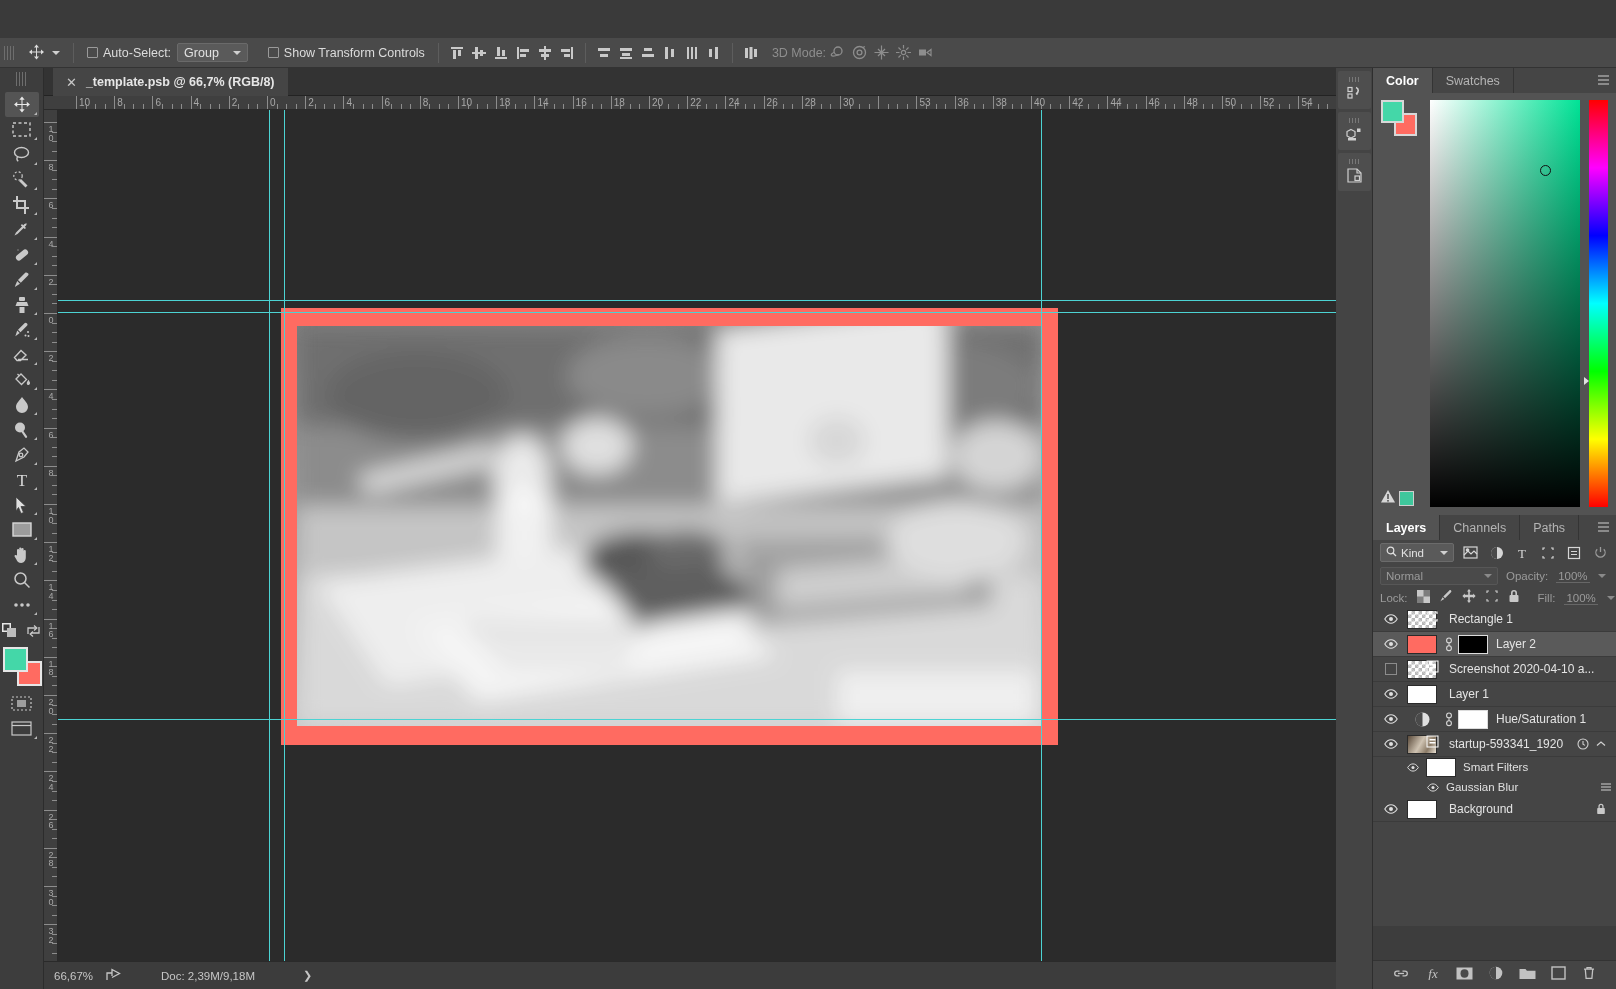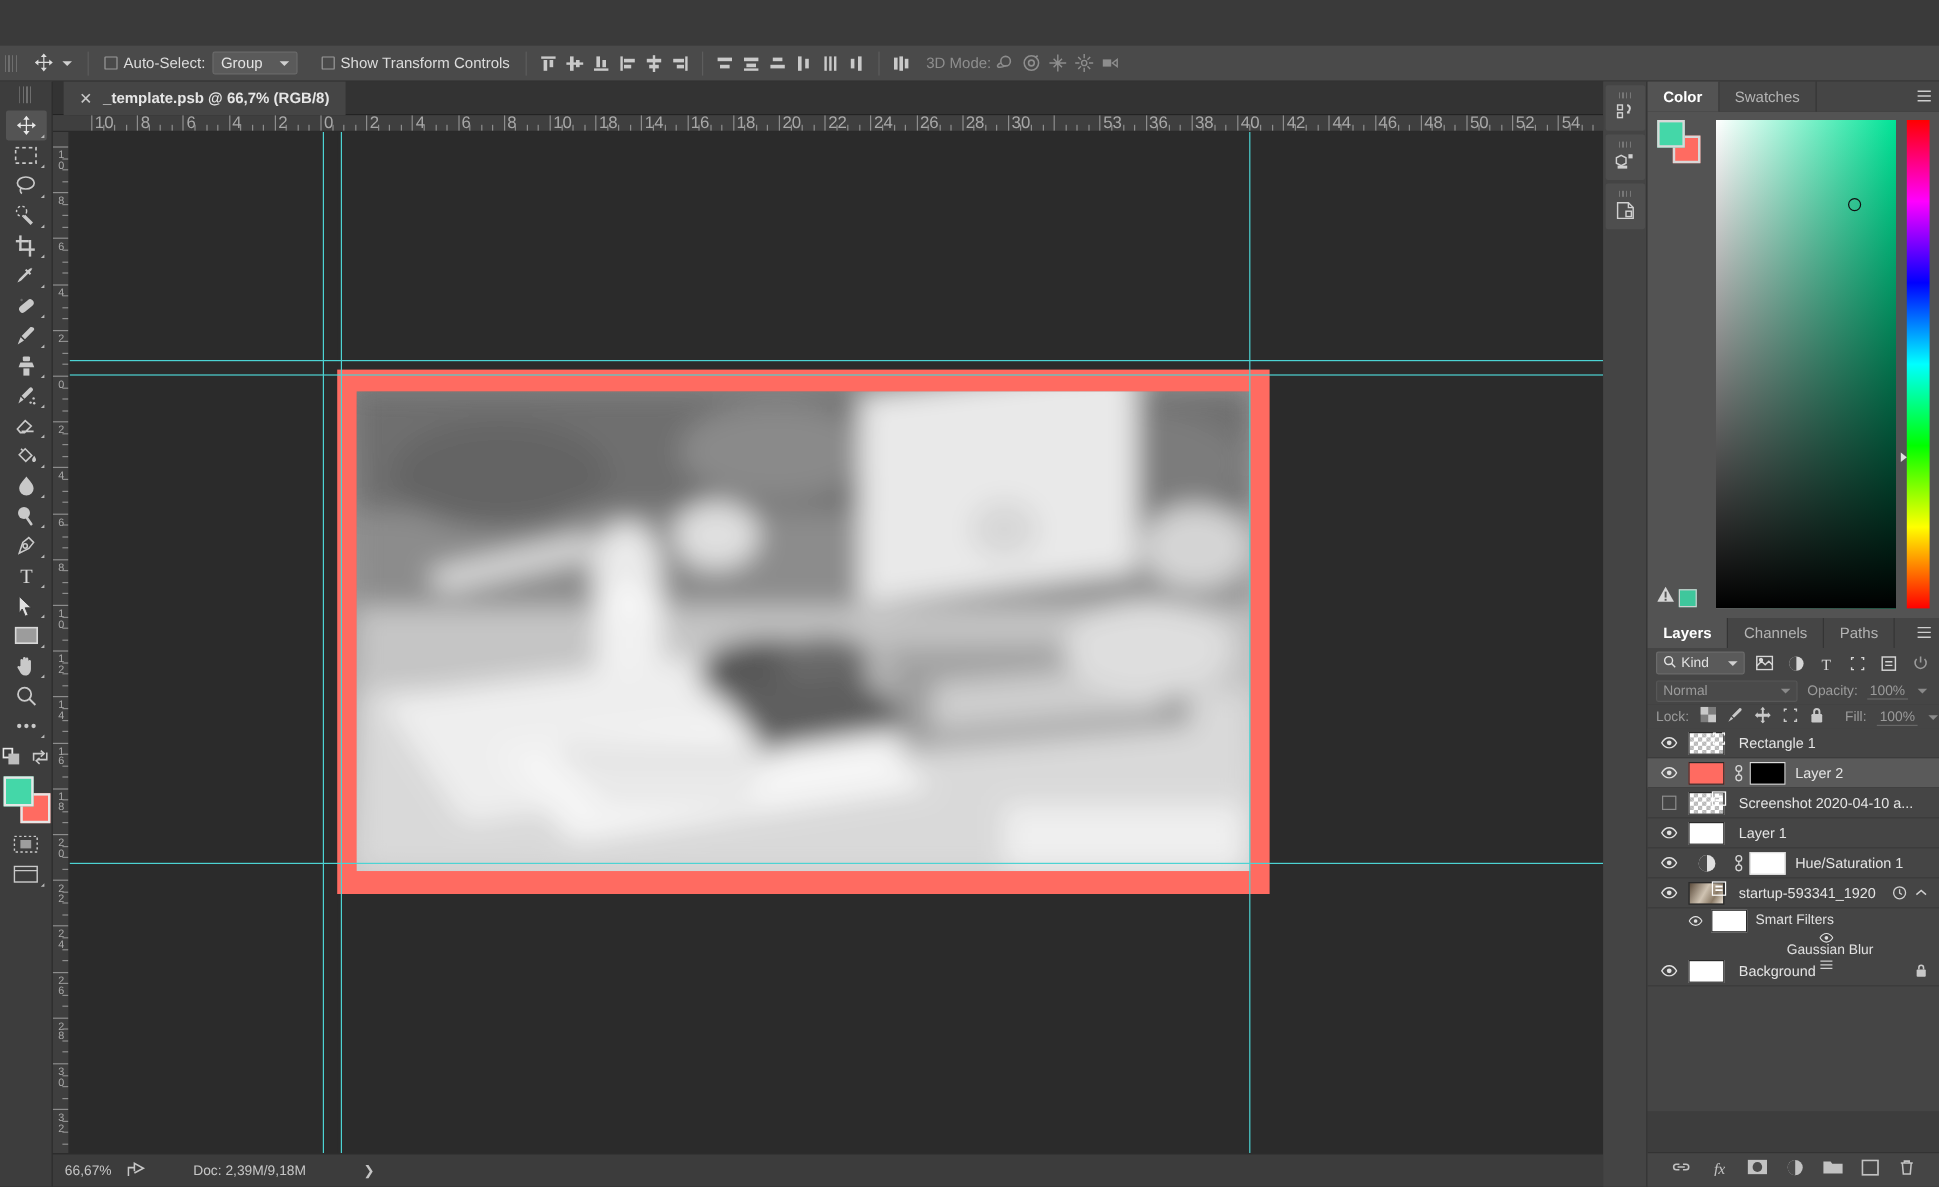--- a/index.html
+++ b/index.html
@@ -63,21 +63,21 @@
   .tabbar { position:absolute; left:0; top:0; right:0; height:28px; background:#333333;
     border-bottom:1px solid #232323; }
   .tab { position:absolute; left:9px; top:0; height:28px; background:#454545;
     display:flex; align-items:center; gap:9px; padding:0 13px; font-size:12.5px; color:#e6e6e6; }
   .ruler-h { position:absolute; left:0; top:28px; right:0; height:14px; background:#3f3f3f;
     border-bottom:1px solid #2a2a2a; overflow:hidden; }
   .ruler-v { position:absolute; left:0; top:42px; width:14px; bottom:28px; background:#3f3f3f;
     border-right:1px solid #2a2a2a; overflow:hidden; }
   .rcorner { position:absolute; left:0; top:28px; width:14px; height:14px; background:#3f3f3f; }
   .rtick { position:absolute; background:#8d8d8d; }
-  .rlab { position:absolute; font-size:14px; color:#a8a8a8; line-height:9px; }
+  .rlab { position:absolute; font-size:10px; color:#a8a8a8; line-height:9px; }
   .rlab-v { position:absolute; font-size:9px; color:#a8a8a8; line-height:8.5px;
     width:14px; text-align:center; }
 
   .viewport { position:absolute; left:14px; top:42px; right:0; bottom:28px;
     background:#2b2b2b; overflow:hidden; }
   .art { position:absolute; left:223px; top:0px; width:777px; height:889px; background:#2b2b2b; }
   .redframe { position:absolute; left:223px; top:198px; width:777px; height:437px; background:#ff6b61; }
   .photo { position:absolute; left:16px; top:18px; width:745px; height:400px; overflow:hidden; }
   .gline { position:absolute; background:#4cd3d3; }
   .gline.v { width:1px; top:0; bottom:0; }
@@ -1202,21 +1202,21 @@
               <span style="display: flex; align-items: center;">
                 <svg width="12" height="9" viewBox="0 0 14 10" fill="none" stroke="#e0e0e0" stroke-width="1.1">
                   <path d="M0.8 5C2.6 2 4.7 0.8 7 0.8S11.4 2 13.2 5C11.4 8 9.3 9.2 7 9.2S2.6 8 0.8 5z"></path>
                   <circle cx="7" cy="5" r="1.8" fill="#e0e0e0" stroke="none"></circle>
                 </svg>
               </span>
               <span class="thumb" style="background: rgb(255, 255, 255); margin-left: 7px;"></span>
               <span class="subname">Smart Filters</span>
               <span style="flex: 1 1 0%;"></span>
             </div>
-            <div class="subrow" style="padding-left: 54px; flex-direction: column;">
+            <div class="subrow" style="padding-left: 54px;">
               <span style="display: flex; align-items: center;">
                 <svg width="12" height="9" viewBox="0 0 14 10" fill="none" stroke="#e0e0e0" stroke-width="1.1">
                   <path d="M0.8 5C2.6 2 4.7 0.8 7 0.8S11.4 2 13.2 5C11.4 8 9.3 9.2 7 9.2S2.6 8 0.8 5z"></path>
                   <circle cx="7" cy="5" r="1.8" fill="#e0e0e0" stroke="none"></circle>
                 </svg>
               </span>
               <span class="subname">Gaussian Blur</span>
               <span style="flex: 1 1 0%;"></span>
               <span style="width: 20px; display: flex; align-items: center; justify-content: center;">
                 <svg width="12" height="12" viewBox="0 0 12 12" fill="none" stroke="#d0d0d0" stroke-width="1.1">

